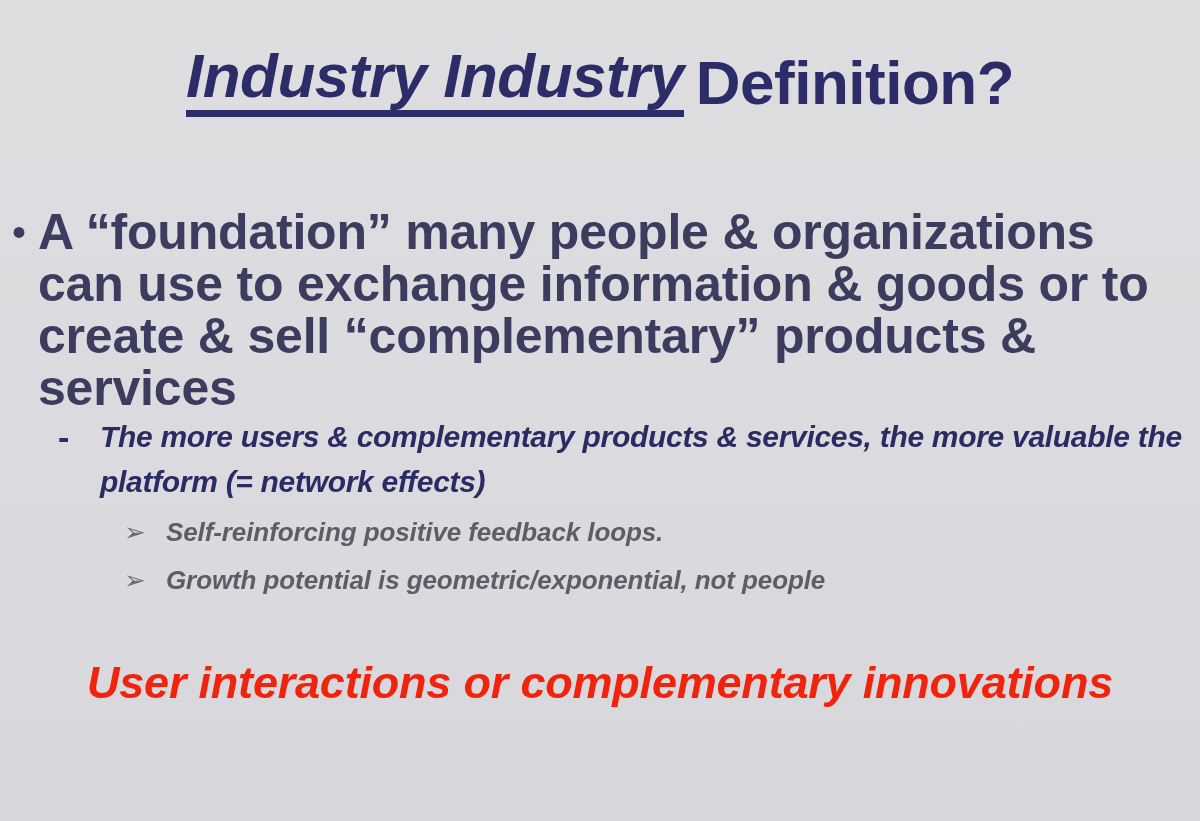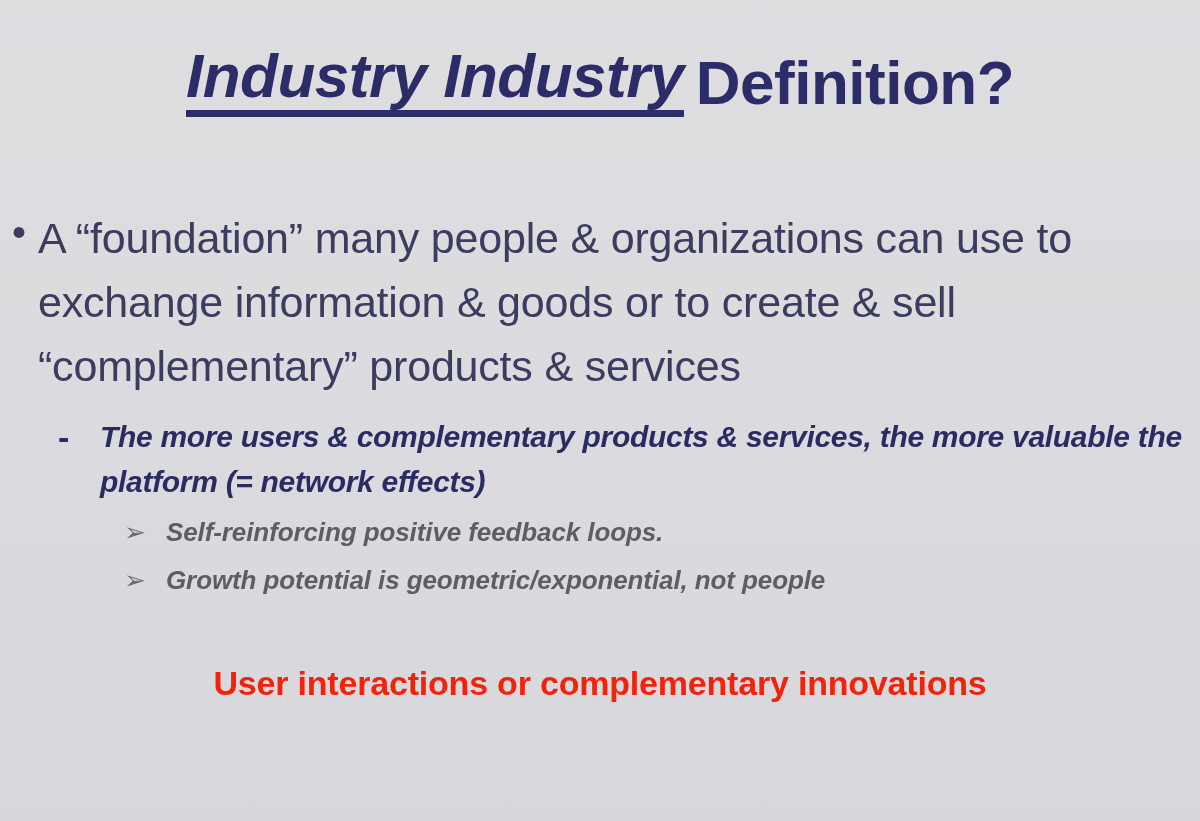--- a/index.html
+++ b/index.html
@@ -67,23 +67,23 @@
   .l1-marker {
     color: #3c3c5e;
     font-size: 40px;
     line-height: 52px;
     width: 26px;
     flex: 0 0 26px;
     text-align: left;
   }
   .l1-text {
     color: #3c3c5e;
-    font-size: 43px;
-    line-height: 64px;
-    font-weight: normal;
+    font-size: 50px;
+    line-height: 52px;
+    font-weight: bold;
     letter-spacing: -0.2px;
     flex: 1 1 auto;
   }
 
   
   .l2 {
     position: absolute;
     left: 58px;
     top: 414px;
     width: 1142px;
@@ -138,23 +138,24 @@
   
   .red-block {
     position: absolute;
     left: 0;
     top: 656px;
     width: 1200px;
     text-align: center;
   }
   .red-line {
     color: #f2230c;
-    font-size: 34px;
+    font-size: 45px;
     line-height: 54px;
     font-weight: bold;
+    font-style: italic;
     letter-spacing: -0.2px;
     white-space: nowrap;
   }
 </style>
 </head>
 <body>
 
 <div class="slide">
 
   <div class="title-row">

